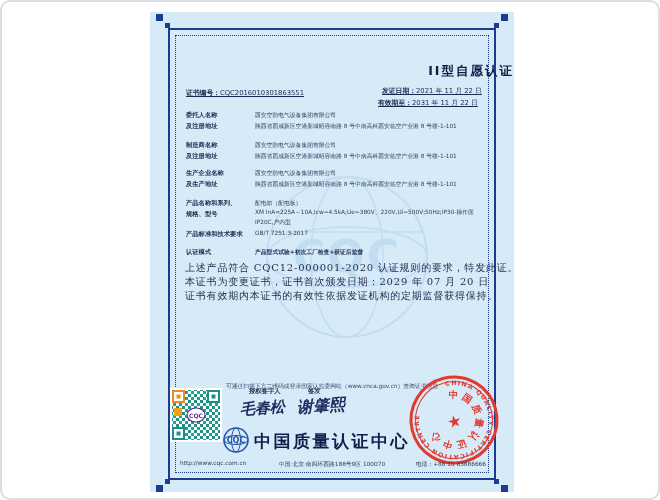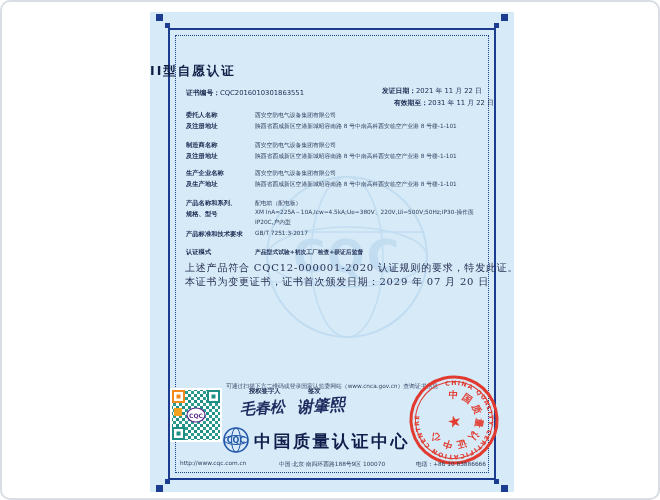--- a/index.html
+++ b/index.html
@@ -4,25 +4,25 @@
 <style>
   html,body{margin:0;padding:0;background:#ffffff;}
   body{font-family:"DejaVu Sans","Liberation Sans",sans-serif;}
   .stage{position:relative;width:660px;height:500px;background:#ffffff;border:2px solid #d9dee4;border-radius:10px;box-sizing:border-box;overflow:hidden;}
   .paper{position:absolute;left:148px;top:10px;width:364px;height:480px;background:#d6eaf8;}
   .abs{position:absolute;}
   .bframe{position:absolute;left:18px;top:16px;right:18px;bottom:12px;border:2.5px solid #1b3c8f;}
   .dframe{position:absolute;left:25px;top:23px;right:25px;bottom:19px;border:1px dotted #1b3c8f;}
   .sq{position:absolute;background:#1b3c8f;}
   .title{left:0;right:0;top:27px;text-align:center;font-size:17.5px;font-weight:bold;letter-spacing:3px;color:#0d1838;}
-  .subtitle{left:0;right:0;top:51px;text-align:left;font-size:12.5px;font-weight:600;letter-spacing:2px;color:#101d45;}
+  .subtitle{left:0;right:0;top:51px;text-align:right;font-size:12.5px;font-weight:600;letter-spacing:2px;color:#101d45;}
   .lbl{font-size:6.3px;font-weight:bold;color:#1c2950;white-space:nowrap;}
   .val{font-size:5.8px;color:#33415e;white-space:nowrap;}
   .valwrap{font-size:5.8px;color:#33415e;width:233px;line-height:1.7;}
-  .certline{font-size:6.8px;color:#1c2950;white-space:nowrap;}
+  .certline{font-size:6.8px;color:#1c2950;white-space:nowrap;text-decoration:underline;}
   .certline b{font-weight:bold;}
   .stmt{font-family:"DejaVu Serif","Liberation Serif",serif;font-size:10px;letter-spacing:0.8px;color:#272f52;white-space:nowrap;}
   .qrnote{left:0;right:0;top:370px;text-align:center;font-size:5.8px;color:#3a4766;}
   .siglbl{font-size:6.3px;font-weight:bold;color:#1c2950;}
   .sig{font-family:"DejaVu Serif","Liberation Serif",serif;font-style:italic;font-weight:bold;font-size:15px;color:#1d2a5e;transform:rotate(-4deg);white-space:nowrap;}
   .orgname{font-size:17px;font-weight:bold;letter-spacing:2.5px;color:#101c4a;white-space:nowrap;}
   .footer{font-size:5.8px;color:#32405f;white-space:nowrap;}
   svg text{font-family:"DejaVu Sans","Liberation Sans",sans-serif;}
 </style>
 </head>
@@ -53,21 +53,21 @@
     <div class="sq" style="right:15px;bottom:8px;width:5px;height:5px;"></div>
 
     <div class="abs subtitle">II型自愿认证</div>
 
     <div class="abs certline" style="left:36px;top:76px;">
       <b>证书编号：</b><span>CQC2016010301863551</span>
     </div>
     <div class="abs certline" style="left:232px;top:74px;">
       <b>发证日期：</b><span>2021 年 11 月 22 日</span>
     </div>
-    <div class="abs certline" style="left:244px;top:86px;">
+    <div class="abs certline" style="left:228px;top:86px;">
       <b>有效期至：</b><span>2031 年 11 月 22 日</span>
     </div>
 
     <div class="abs lbl" style="left:36px;top:99px;">委托人名称</div>
     <div class="abs lbl" style="left:36px;top:110px;">及注册地址</div>
     <div class="abs val" style="left:105px;top:99px;">西安空防电气设备集团有限公司</div>
     <div class="abs val" style="left:105px;top:110px;">陕西省西咸新区空港新城昭容南路 8 号中南高科西安临空产业港 8 号楼-1-101</div>
 
     <div class="abs lbl" style="left:36px;top:129px;">制造商名称</div>
     <div class="abs lbl" style="left:36px;top:140px;">及注册地址</div>
@@ -85,20 +85,21 @@
     <div class="abs valwrap" style="left:105px;top:196px;white-space:normal;">XM InA≈225A～10A,Icw=4.5kA;Ue=380V、220V,Ui=500V;50Hz;IP30-操作面IP20C,户内型</div>
 
     <div class="abs lbl" style="left:36px;top:218px;">产品标准和技术要求</div>
     <div class="abs val" style="left:105px;top:218px;">GB/T 7251.3-2017</div>
 
     <div class="abs lbl" style="left:36px;top:236px;">认证模式</div>
     <div class="abs val" style="left:105px;top:236px;font-weight:bold;color:#1c2950;">产品型式试验+初次工厂检查+获证后监督</div>
 
     <div class="abs stmt" style="left:35px;top:249px;">上述产品符合 CQC12-000001-2020 认证规则的要求，特发此证。</div>
     <div class="abs stmt" style="left:35px;top:263px;">本证书为变更证书，证书首次颁发日期：2029 年 07 月 20 日</div>
+    <div class="abs stmt" style="left:35px;top:277px;">证书有效期内本证书的有效性依据发证机构的定期监督获得保持。</div>
 
     <div class="abs qrnote">可通过扫描下方二维码或登录国家认监委网站（www.cnca.gov.cn）查询证书信息</div>
 
     <svg class="abs" style="left:20px;top:376px;" width="52" height="54" viewBox="0 0 52 54">
       <defs>
         <pattern id="qrp" width="6" height="6" patternUnits="userSpaceOnUse">
           <rect x="0" y="0" width="3" height="3" fill="#1f8f86"></rect>
           <rect x="3" y="3" width="3" height="3" fill="#2a9d8f"></rect>
         </pattern>
       </defs>

